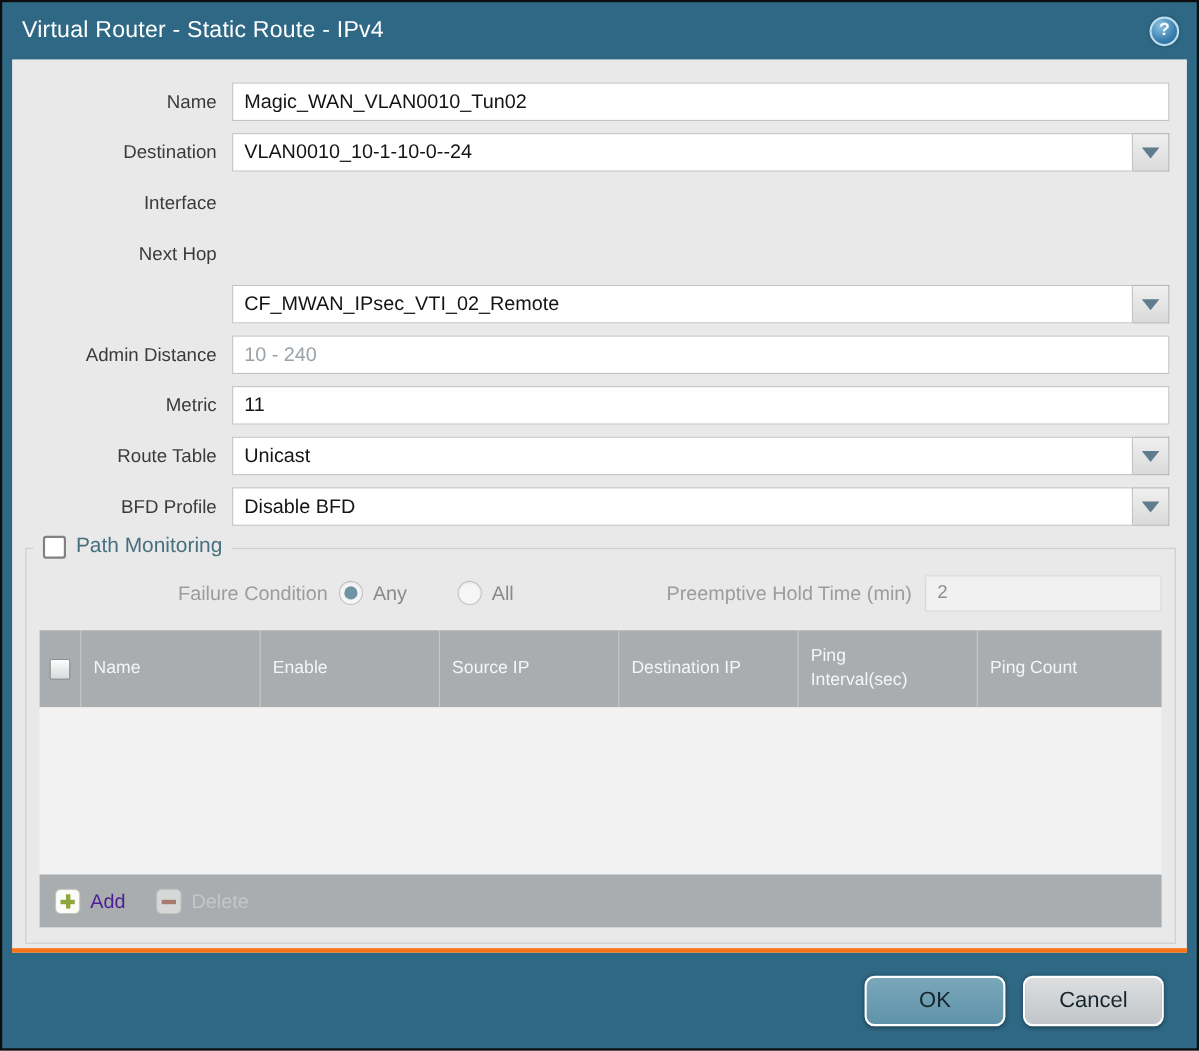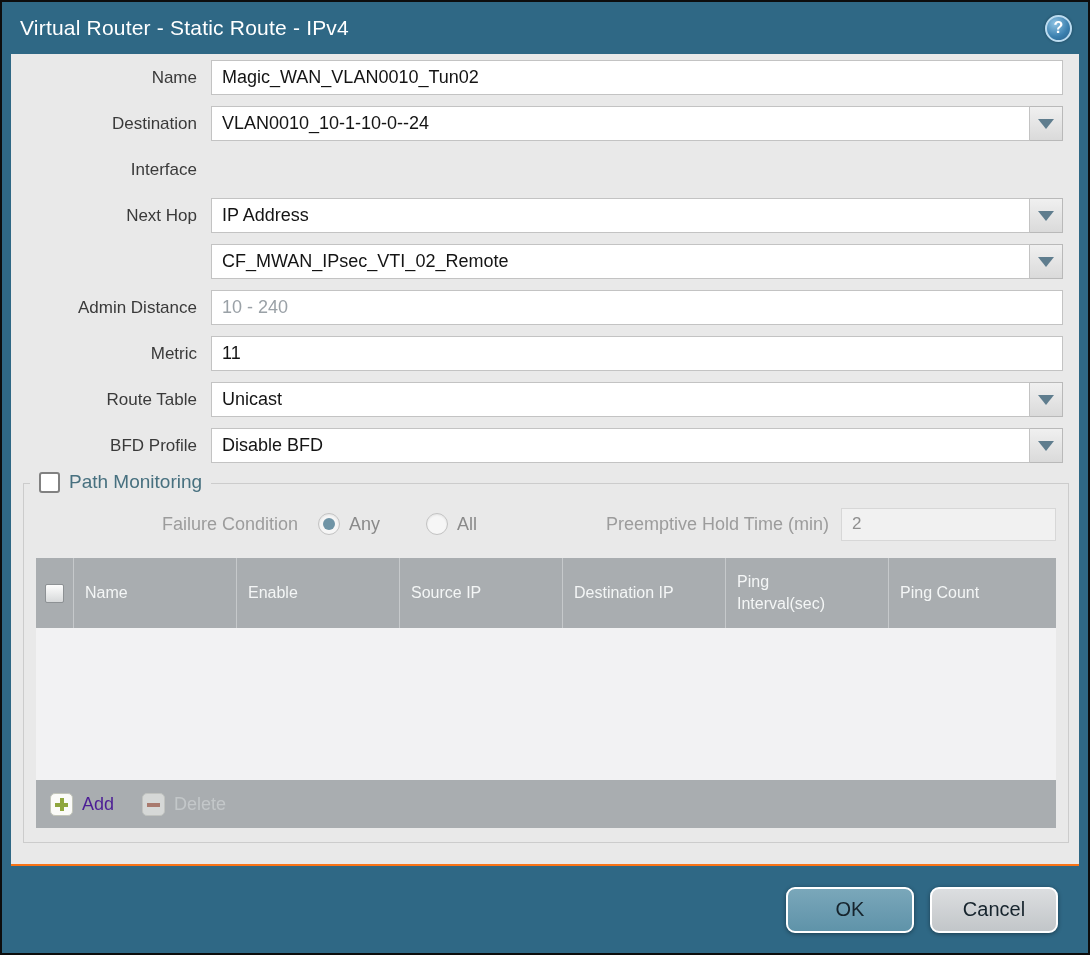--- a/index.html
+++ b/index.html
@@ -32,22 +32,22 @@
     display: flex; align-items: center; justify-content: center;
     cursor: pointer;
     box-shadow: 0 0 3px rgba(0,0,0,.35);
   }
 
   
   .panel {
     margin: 0 9px;
     height: 812px;
     background: #e9e9e9;
-    padding-top: 6px;
-    border-bottom: 2px solid #f97316;
+    padding-top: 21px;
+    border-bottom: 4px solid #f97316;
   }
 
   .row {
     display: flex; align-items: center;
     height: 35px;
     margin: 0 16px 11px 0;
   }
   .row-label {
     width: 200px; flex: none;
     text-align: right; padding-right: 14px;
@@ -100,21 +100,21 @@
   }
   .legend-title {
     font-size: 19px; font-weight: normal; color: #47707f;
   }
 
   .cond-row {
     display: flex; align-items: center;
     height: 36px; margin-bottom: 16px;
     font-size: 18px; color: #9c9c9c;
   }
-  .cond-label { width: 262px; text-align: right; margin-right: 20px; }
+  .cond-label { width: 262px; text-align: right; margin-right: 10px; }
   .radio-group { display: flex; align-items: center; gap: 9px; margin-right: 46px; }
   .radio {
     width: 22px; height: 22px; border-radius: 50%;
     background: #f6f6f6;
     border: 1px solid #c2c2c2;
     display: flex; align-items: center; justify-content: center;
     cursor: pointer;
     box-shadow: inset 0 1px 2px rgba(0,0,0,.08);
   }
   .radio.sel::after {
@@ -238,26 +238,20 @@
         </span>
       </div>
     </div>
 
     <div class="row">
       <span class="row-label">Interface</span>
     </div>
 
     <div class="row">
       <span class="row-label">Next Hop</span>
-      <div class="field">
-        <input class="txt" type="text" value="IP Address" style="">
-        <span class="dd-btn">
-          <span class="dd-tri"></span>
-        </span>
-      </div>
     </div>
 
     <div class="row">
       <span class="row-label"></span>
       <div class="field">
         <input class="txt" type="text" value="CF_MWAN_IPsec_VTI_02_Remote" style="">
         <span class="dd-btn">
           <span class="dd-tri"></span>
         </span>
       </div>

